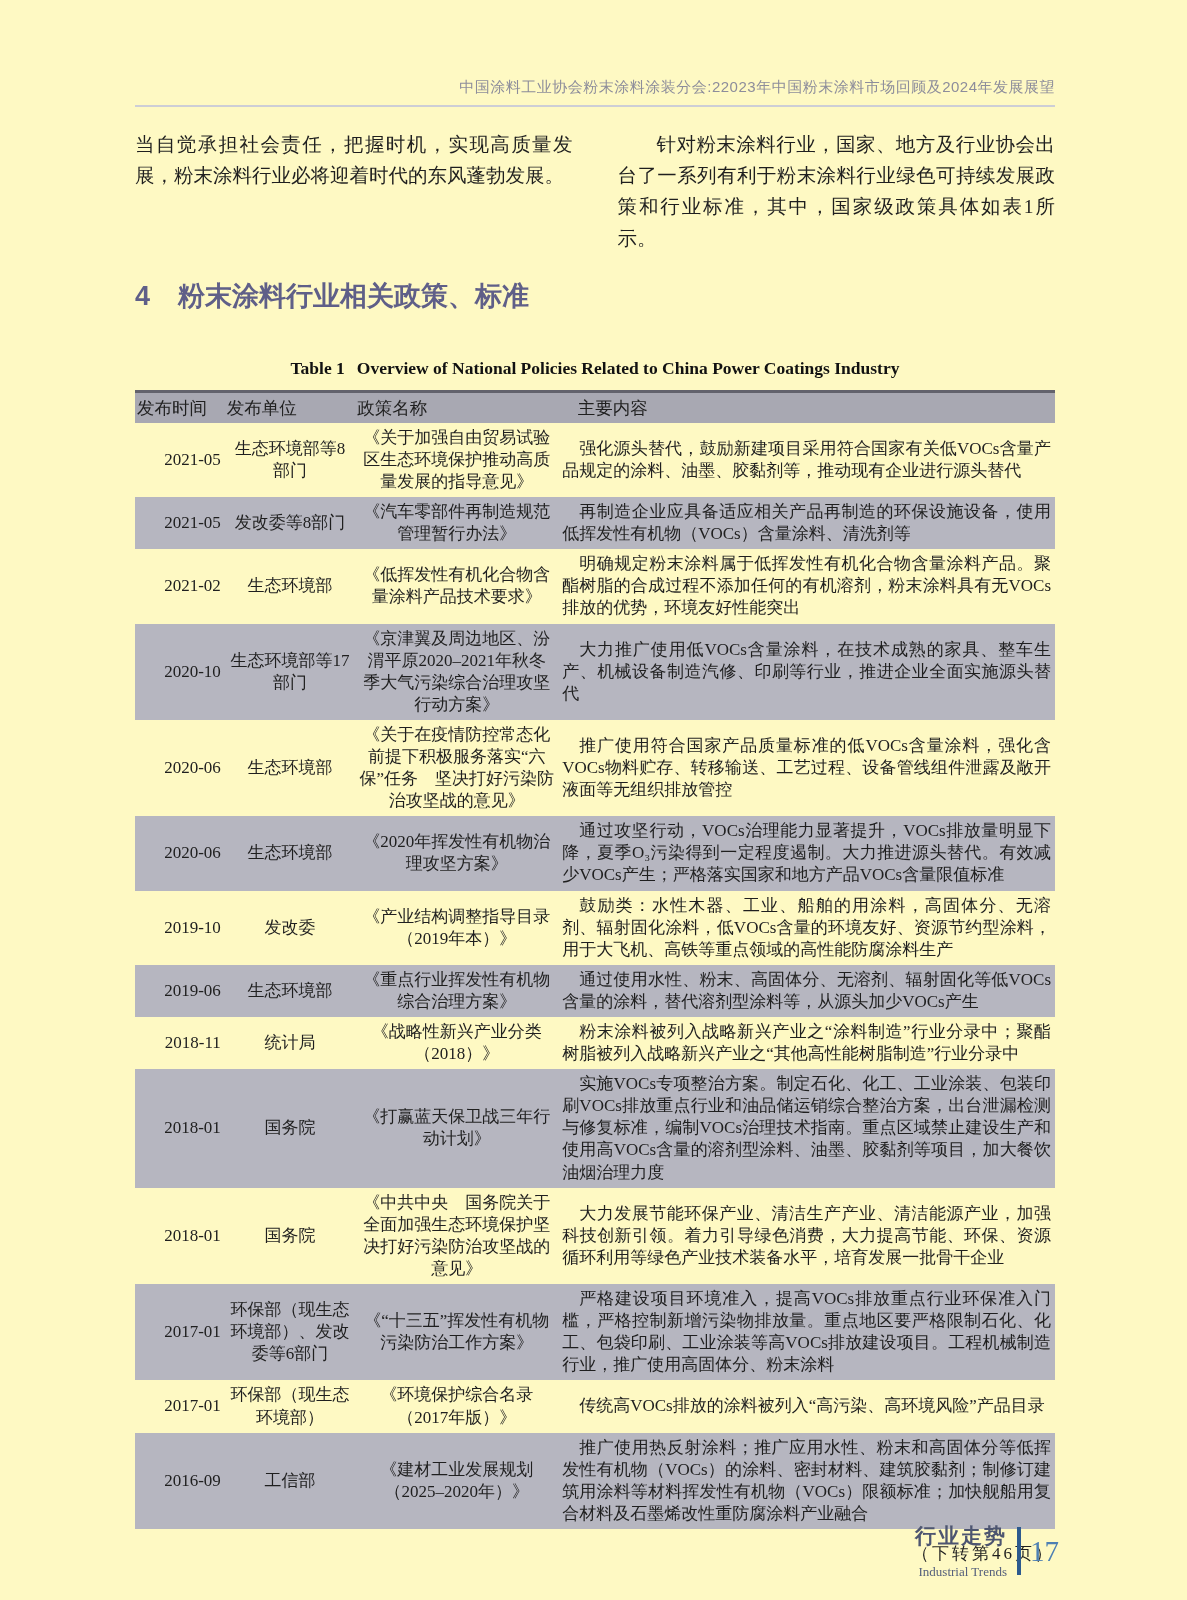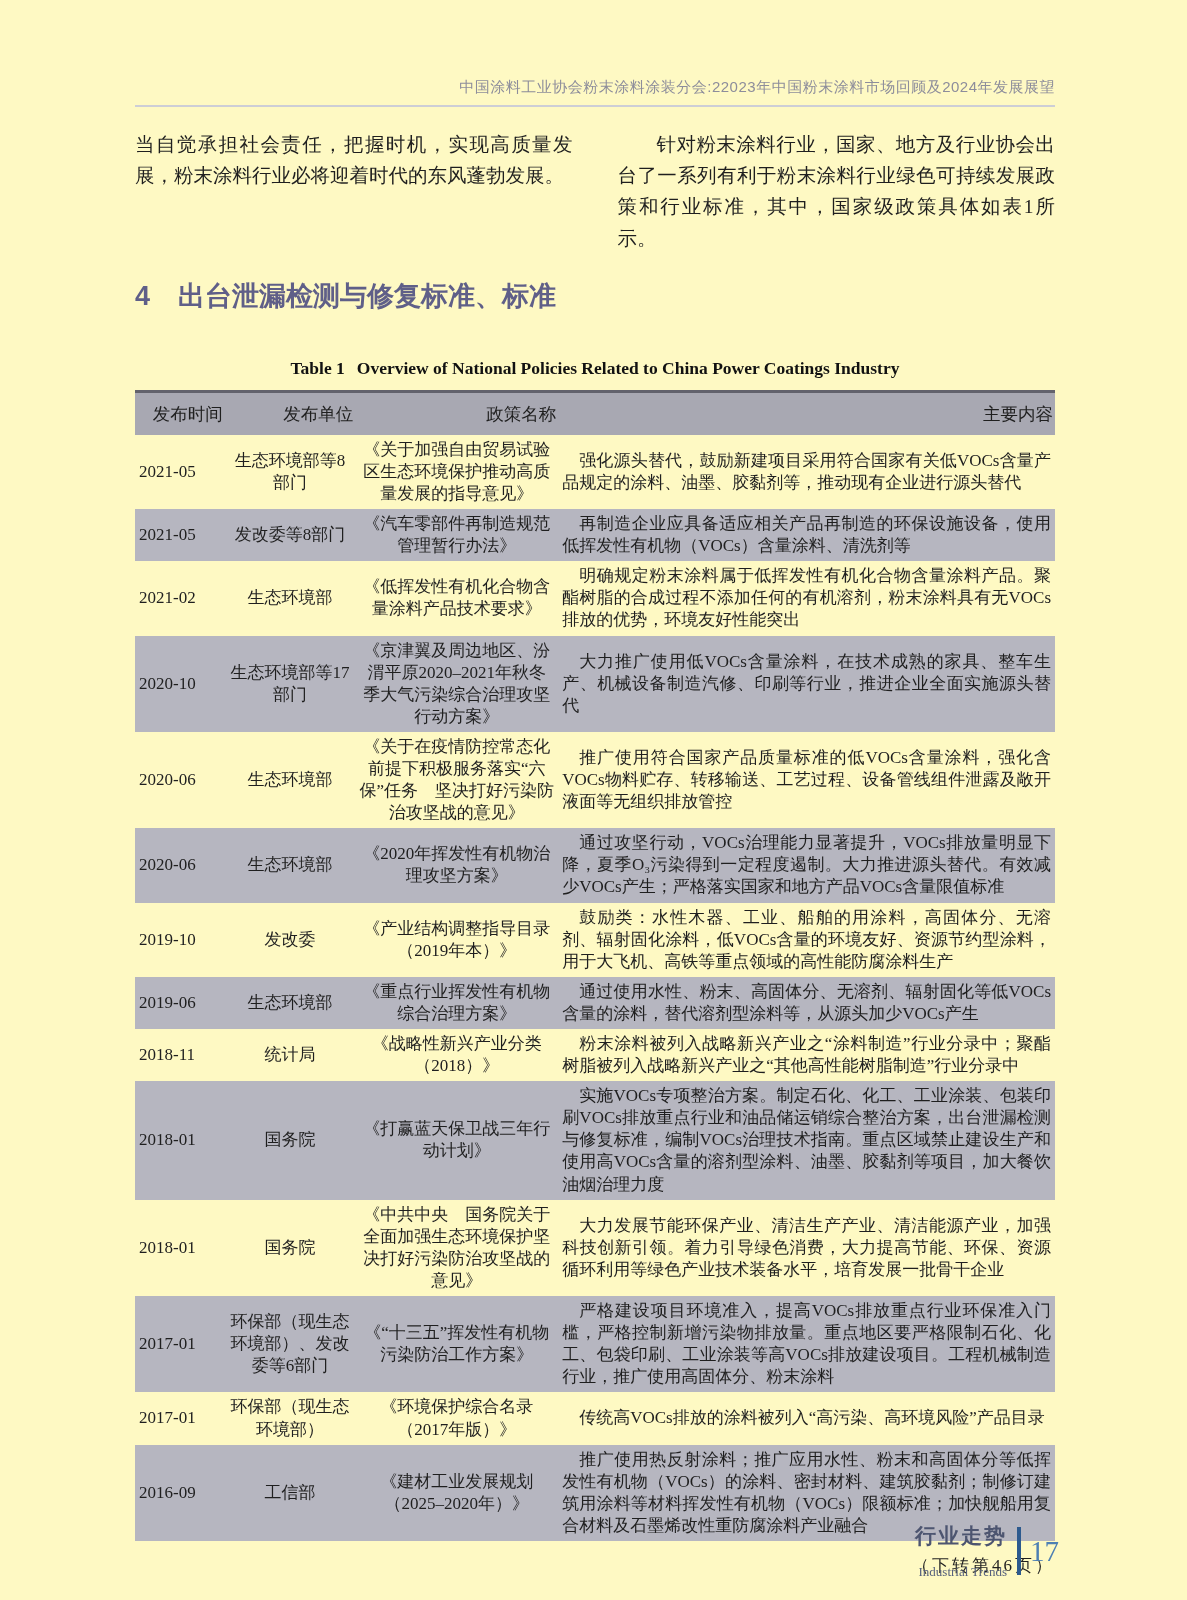--- a/index.html
+++ b/index.html
@@ -48,27 +48,27 @@
   .tt-en{font-size:17.5px;font-weight:bold;margin-top:7px;color:#111;}
   .tt-en .tlabel{margin-right:12px;}
   table.policy{
     width:100%;border-collapse:collapse;margin-top:11px;
     font-size:17px;table-layout:fixed;
   }
   table.policy thead th{
     background:var(--thead-bg);
     border-top:3px solid var(--thead-border);
     font-weight:normal;font-size:17.5px;
-    padding:9px 2px;text-align:right;
+    padding:3px 2px;text-align:left;
   }
   table.policy td{
     padding:4px 4px;vertical-align:middle;line-height:1.3;
   }
   table.policy tr.shaded{background:var(--row-shade);}
-  .col-date{width:9.5%;text-align:left;}
+  .col-date{width:9.5%;text-align:right;}
   .col-unit{width:14%;text-align:center;}
   .col-policy{width:22%;text-align:center;}
   .col-content{width:54.5%;text-align:justify;text-indent:1em;}
   .continuation{
     text-align:right;margin-top:13px;font-size:17px;letter-spacing:3px;
   }
   footer.page-footer{
     position:absolute;right:128px;bottom:20px;
     display:flex;align-items:center;
   }
@@ -89,21 +89,21 @@
   <div class="running-header">中国涂料工业协会粉末涂料涂装分会:22023年中国粉末涂料市场回顾及2024年发展展望</div>
   <div class="header-rule"></div>
 
   <section class="two-col">
     <p class="bodycol">当自觉承担社会责任，把握时机，实现高质量发展，粉末涂料行业必将迎着时代的东风蓬勃发展。</p>
     <p class="bodycol indent">针对粉末涂料行业，国家、地方及行业协会出台了一系列有利于粉末涂料行业绿色可持续发展政策和行业标准，其中，国家级政策具体如表1所示。</p>
   </section>
 
   <h2 class="section-heading">
     <span class="num">4</span>
-    <span>出台泄漏检测与修复标准、标准</span>
+    <span>粉末涂料行业相关政策、标准</span>
   </h2>
 
   <div class="table-titles">
     <div class="tt-en">
       <span class="tlabel">Table 1</span><span>Overview of National Policies Related to China Power Coatings Industry</span>
     </div>
   </div>
 
   <table class="policy">
     <thead>

